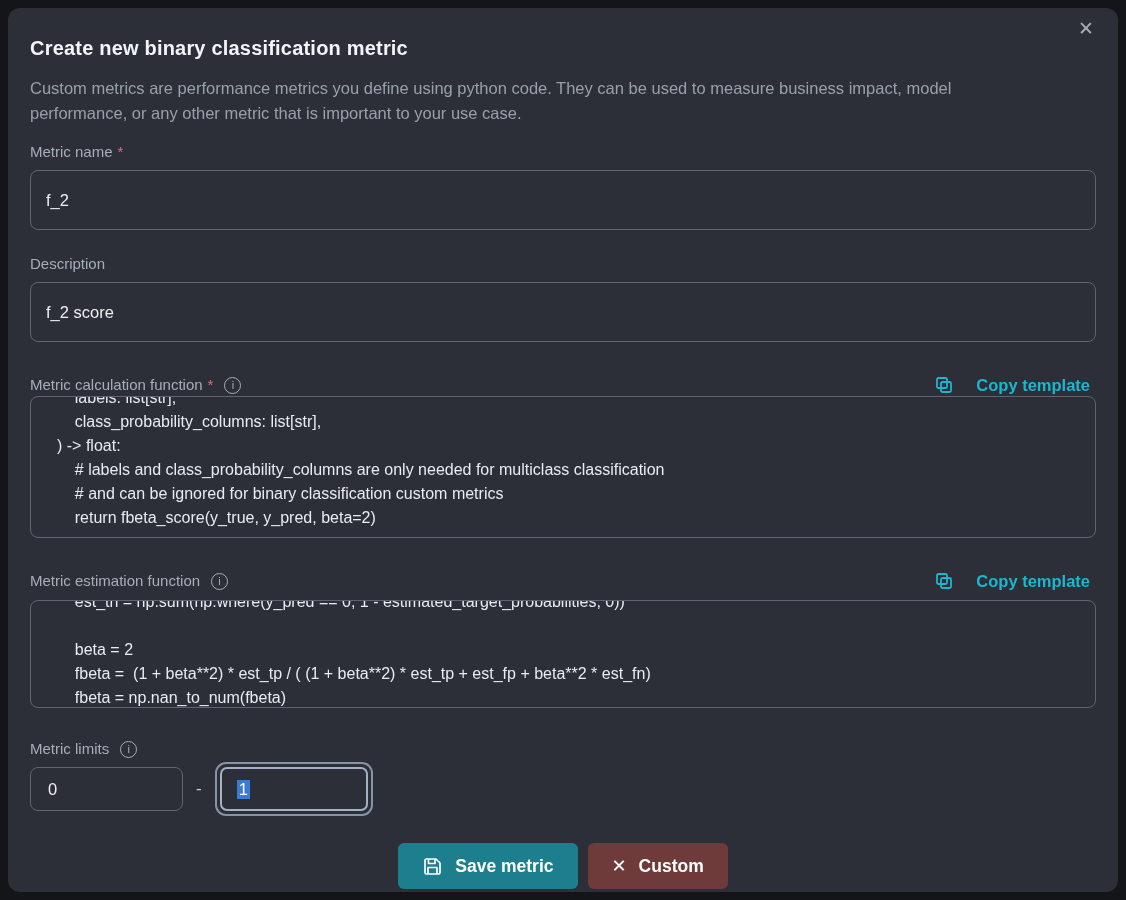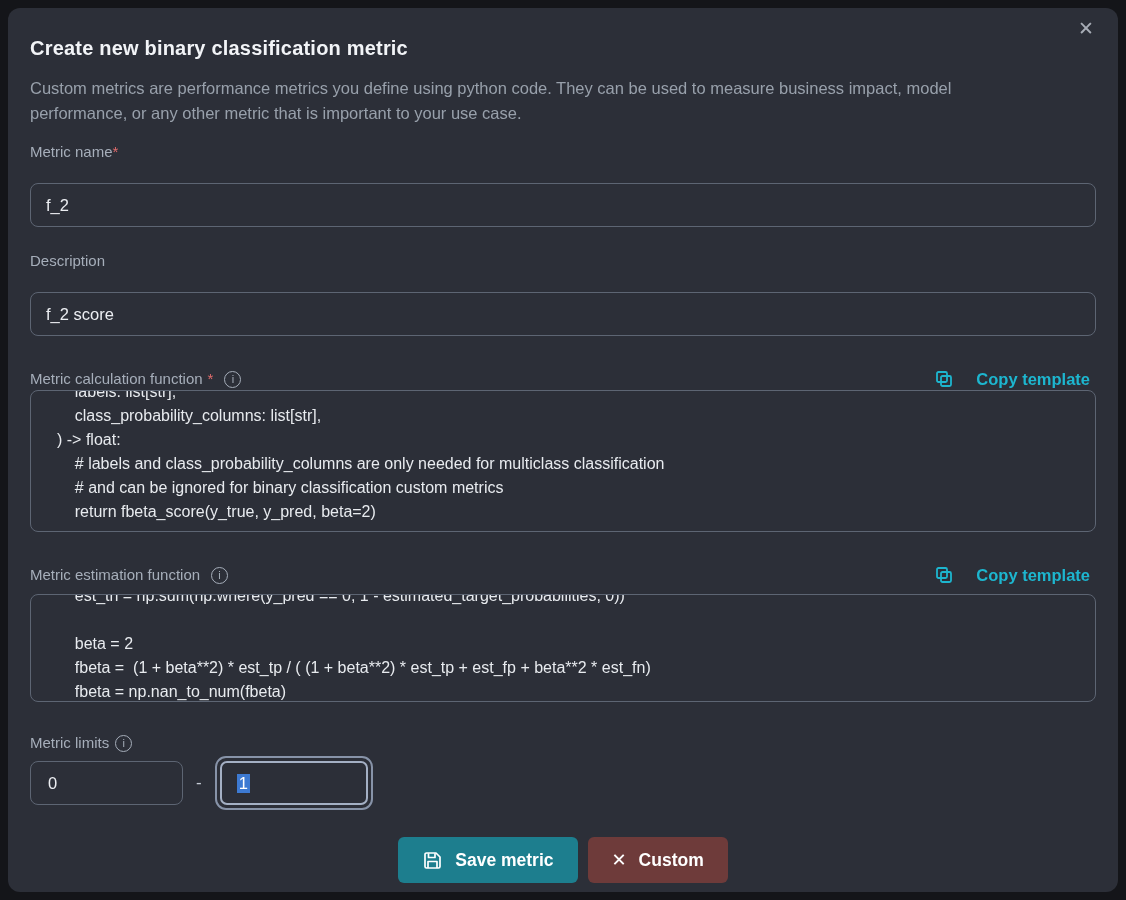--- a/index.html
+++ b/index.html
@@ -33,21 +33,21 @@
   .modal-subtitle {
     margin: 14px 0 0 0;
     max-width: 950px;
     font-size: 16.5px; line-height: 24.5px;
     color: #98a0ab;
   }
   .field-label {
     margin-top: 25px;
     font-size: 15px; line-height: 18px;
     color: #a6aeba;
-    display: flex; align-items: center; 
+    display: flex; align-items: center; gap: 5px;
   }
   .req { color: #e06c6c; }
   .label-row {
     margin-top: 32px;
     display: flex; align-items: center; justify-content: space-between;
   }
   .label-left {
     font-size: 15px; line-height: 18px; color: #a6aeba;
     display: flex; align-items: center; gap: 5px;
   }
@@ -58,22 +58,22 @@
     font-size: 11px; color: #a6aeba; font-style: normal;
     flex: 0 0 auto;
   }
   .copy-link {
     display: flex; align-items: center; gap: 22px;
     color: #1db6cf; font-size: 16.5px; font-weight: bold;
     cursor: pointer; background: none; border: none;
     font-family: "Liberation Sans", sans-serif;
   }
   .text-input {
-    margin-top: 22px;
-    width: 100%; height: 44px;
+    margin-top: 9px;
+    width: 100%; height: 60px;
     background: transparent;
     border: 1px solid #5d6573; border-radius: 8px;
     color: #eceef2; font-size: 16.5px;
     padding: 0 15px;
     font-family: "Liberation Sans", sans-serif;
     outline: none;
   }
   .code-box {
     width: 100%;
     border: 1px solid #5d6573; border-radius: 8px;

